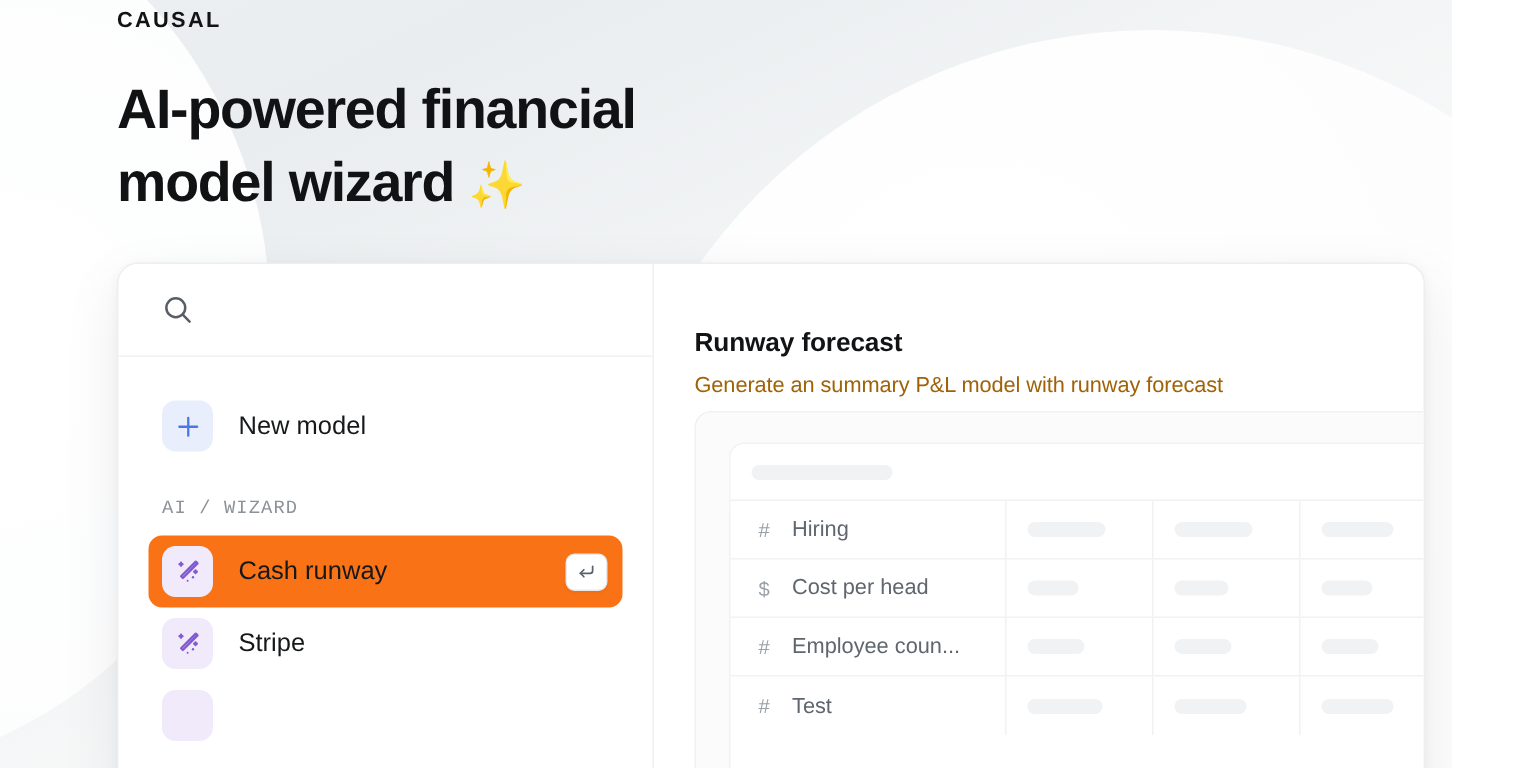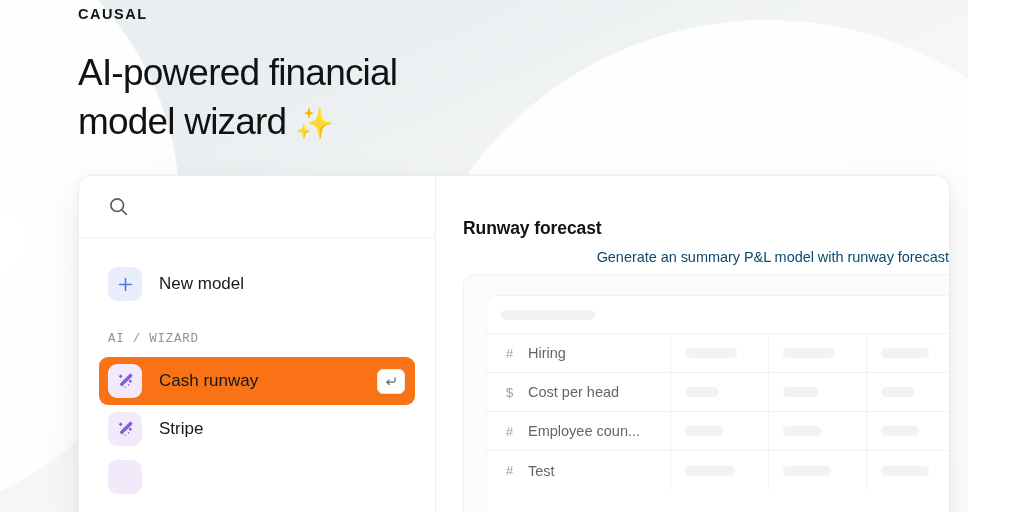--- a/index.html
+++ b/index.html
@@ -53,21 +53,21 @@
   }
 
   
   .hero {
     position: absolute;
     left: 78px;
     top: 48px;
     width: 640px;
     font-size: 37px;
     line-height: 49px;
-    font-weight: 400;
+    font-weight: 700;
     letter-spacing: -0.8px;
     color: #101213;
     white-space: pre-line;
   }
   .hero .sparkle {
     font-size: 31px;
     letter-spacing: 0;
   }
 
   
@@ -178,23 +178,22 @@
   .pane-title {
     font-size: 17.5px;
     font-weight: 700;
     color: #111315;
     letter-spacing: -0.1px;
     margin-top: 16px;
   }
   .pane-sub {
     margin-top: 10px;
     font-size: 14.5px;
-    color: #0c4a6e;
+    color: #a16207;
     letter-spacing: -0.05px;
-    text-align: right;
   }
 
   .preview-frame {
     position: absolute;
     left: 27px;
     top: 98px;
     right: -30px;
     bottom: 16px;
     border: 1px solid #f0f1f3;
     border-radius: 11px;

